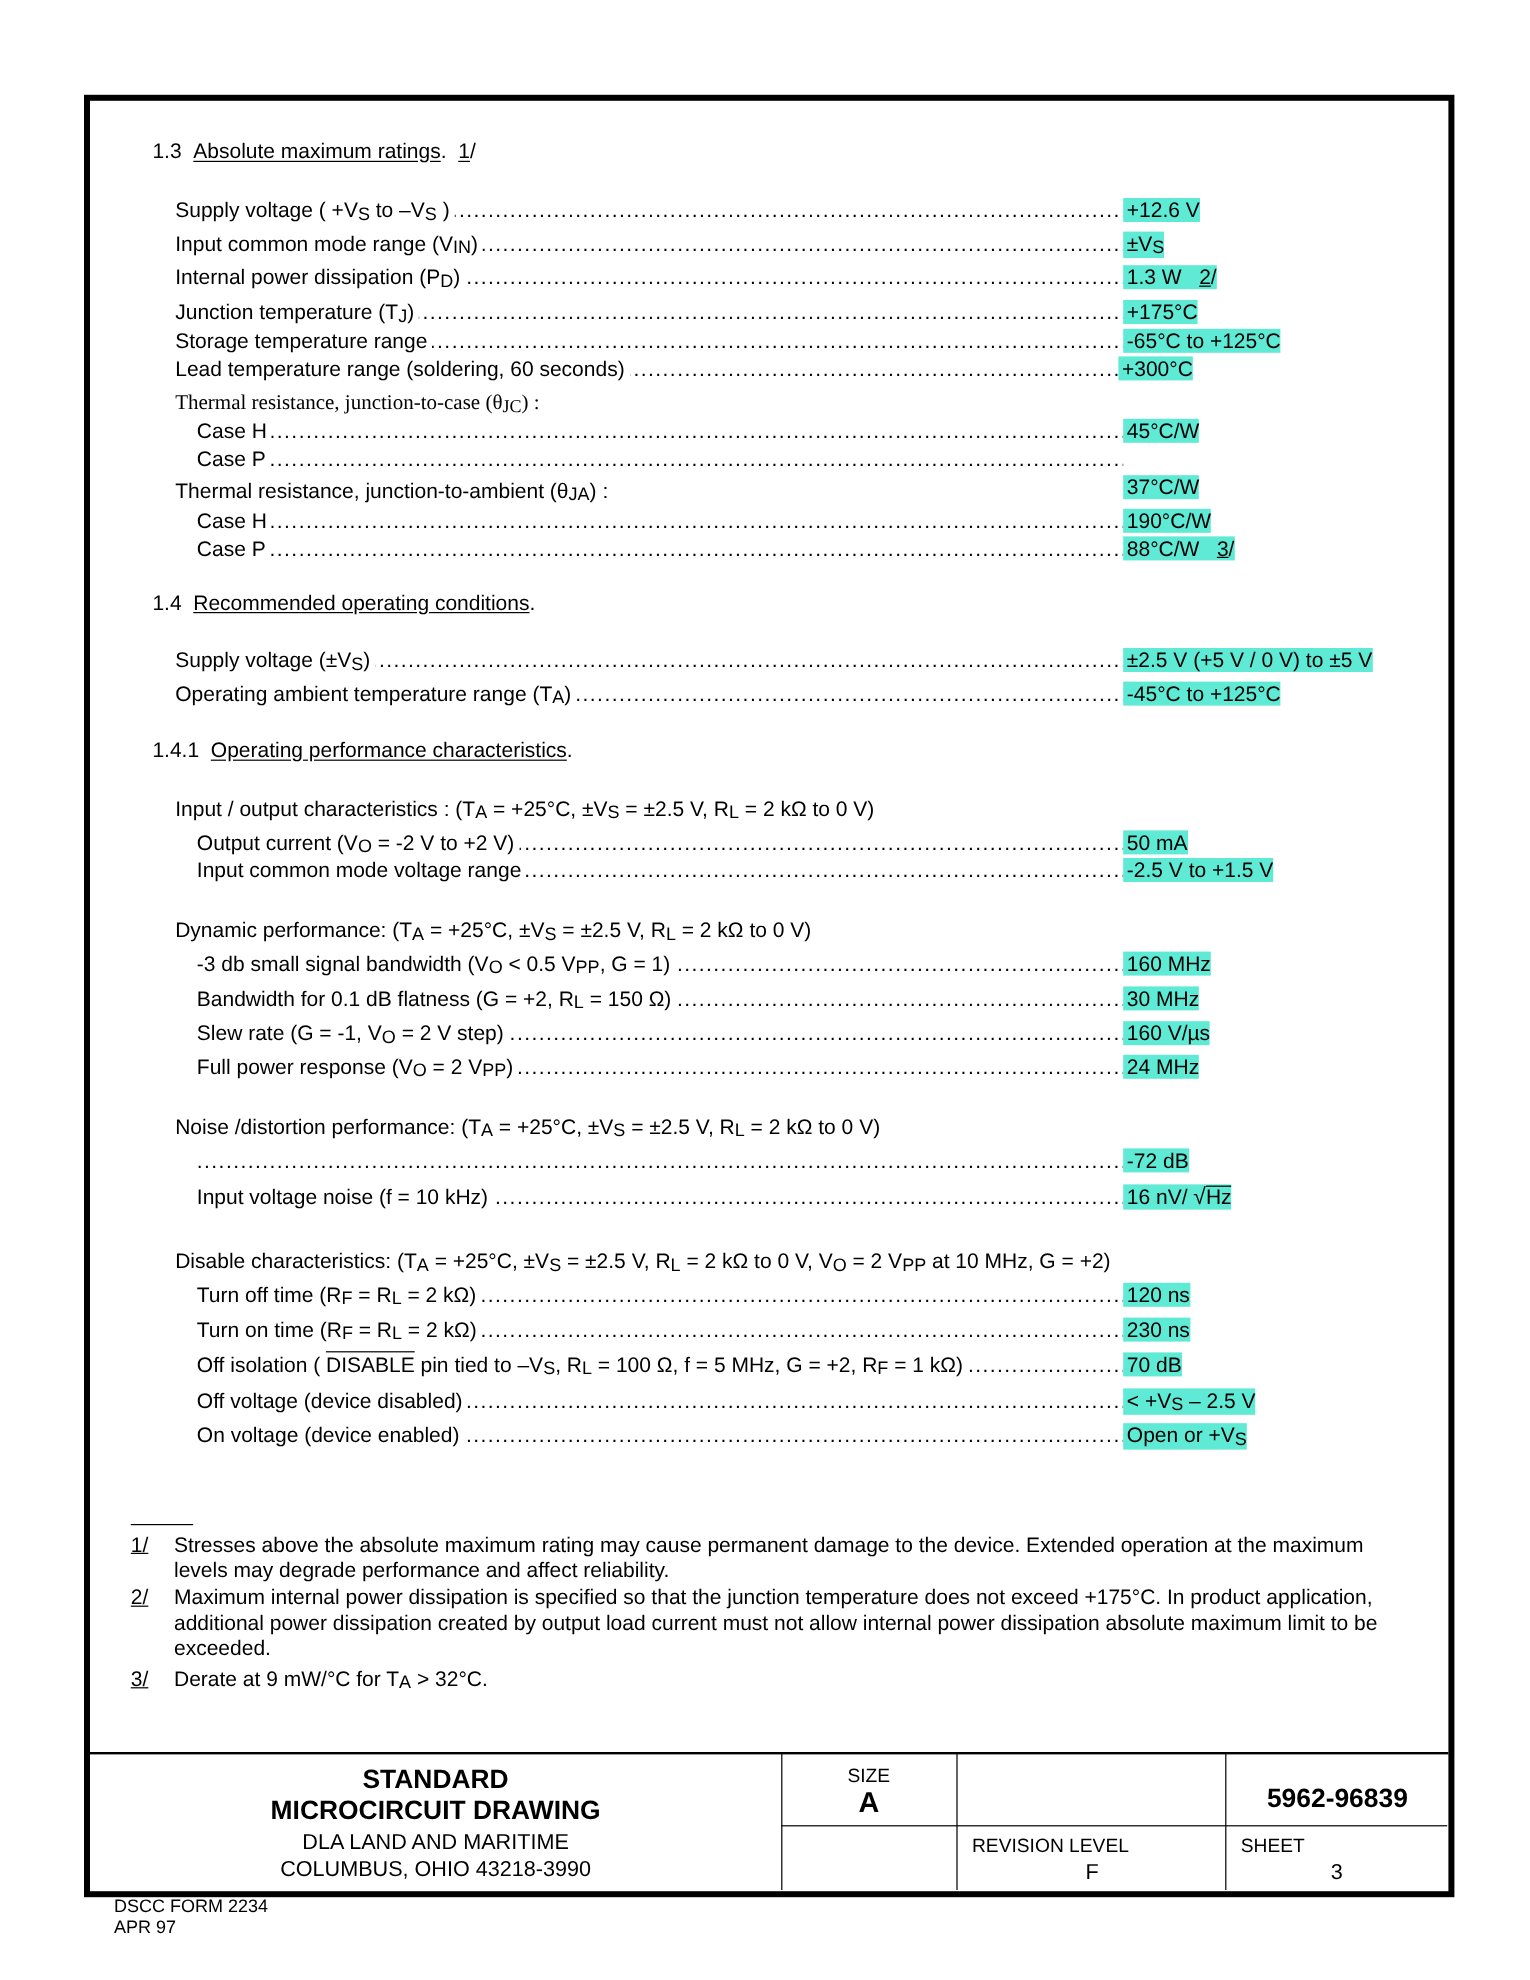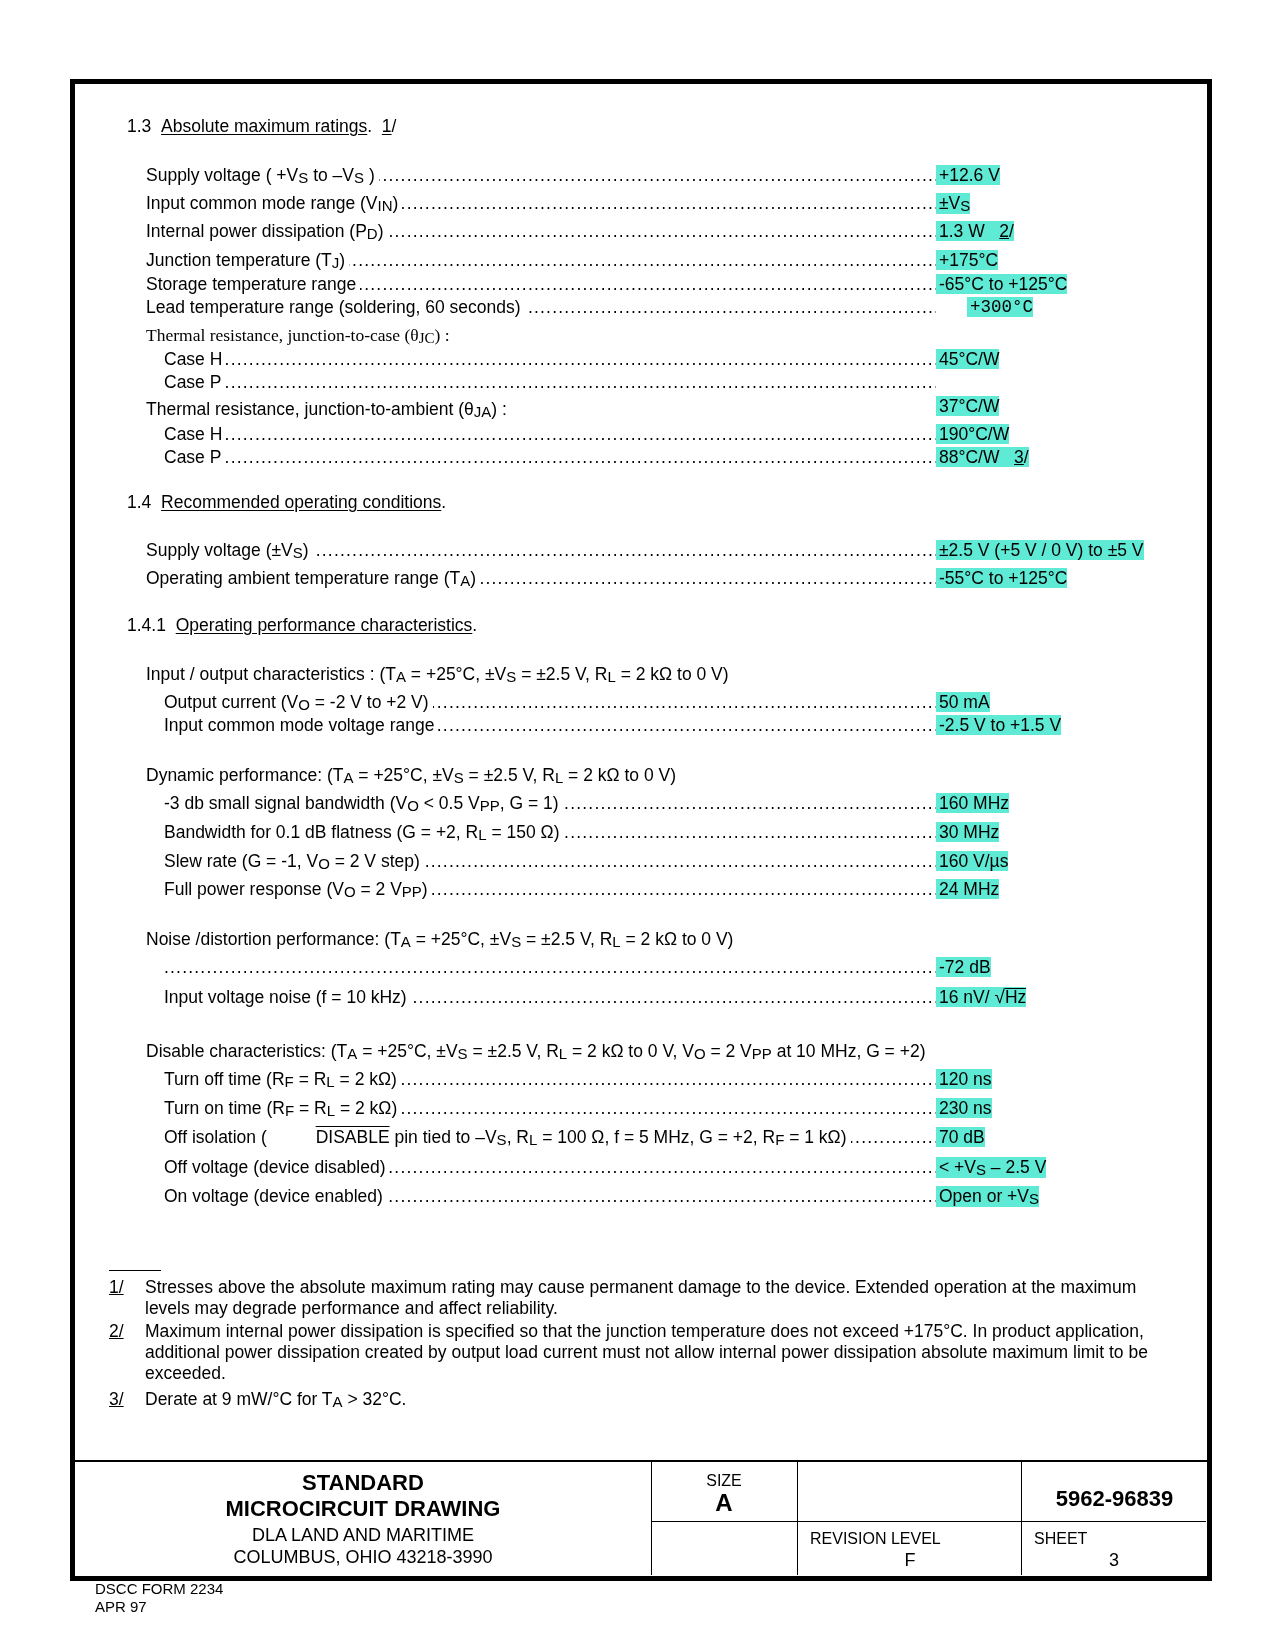--- a/index.html
+++ b/index.html
@@ -15,21 +15,21 @@
   sub.s { font-size:15px; vertical-align:baseline; position:relative; top:2px; }
   .fn { position:absolute; font-size:17.5px; line-height:21px; }
   .fn .num { position:absolute; left:0; text-decoration:underline; }
   .fn .txt { position:absolute; left:36px; width:1040px; white-space:normal; }
   .fnrule { position:absolute; left:109px; top:1270px; width:52px; border-top:1px solid #000; }
   
   .tb-top { position:absolute; left:70px; top:1460px; width:1137px; border-top:2px solid #000; }
   .vline { position:absolute; border-left:1.5px solid #000; top:1461px; height:114px; }
   .hline { position:absolute; border-top:1.5px solid #000; top:1521px; }
   .tb { position:absolute; white-space:nowrap; text-align:center; }
-  .overline { text-decoration:overline;margin-left:44px; }
+  .overline { text-decoration:overline; }
   .sqrt { display:inline-block; border-top:1px solid #000; padding-top:0; line-height:17px; }
 </style>
 </head>
 <body>
 
 <div class="frame"></div>
 
 <div class="abs sec" style="top:116px;">
   <span>1.3</span>&nbsp;&nbsp;<span class="u">Absolute maximum ratings</span>.&nbsp;&nbsp;<span class="u">1</span>/
 </div>
@@ -56,21 +56,21 @@
       <span class="val" style="left: 790px;">+175°C</span>
     </div>
     <div class="row" style="left: 146px; top: 274px; width: 1054px;">
       <span class="dots" style="width: 790px;">............................................................................................................................................................................................................................</span>
       <span class="lbl">Storage temperature range</span>
       <span class="val" style="left: 790px;">-65°C to +125°C</span>
     </div>
     <div class="row" style="left: 146px; top: 297px; width: 1054px;">
       <span class="dots" style="width: 790px;">............................................................................................................................................................................................................................</span>
       <span class="lbl">Lead temperature range (soldering, 60 seconds)</span>
-      <span class="val" style="left: 821px; font-family: Liberation Mono, monospace;">+300°C</span>
+      <span class="val" style="left: 786px;">+300°C</span>
     </div>
     <div class="abs" style="left: 146px; top: 325px; font-family: Liberation Serif, serif;">Thermal resistance, junction-to-case (θ<sub class="s">JC</sub>) :</div>
     <div class="row" style="left: 164px; top: 349px; width: 1036px;">
       <span class="dots" style="width: 772px;">............................................................................................................................................................................................................................</span>
       <span class="lbl">Case H</span>
       <span class="val" style="left: 772px;">45°C/W</span>
     </div>
     <div class="row" style="left: 164px; top: 372px; width: 1036px;">
       <span class="dots" style="width: 772px;">............................................................................................................................................................................................................................</span>
       <span class="lbl">Case P</span>
@@ -99,21 +99,21 @@
 
 <div id="rows-1-4">
     <div class="row" style="left: 146px; top: 540px; width: 1054px;">
       <span class="dots" style="width: 790px;">............................................................................................................................................................................................................................</span>
       <span class="lbl">Supply voltage (±V<sub class="s">S</sub>)</span>
       <span class="val" style="left: 790px;">±2.5 V (+5 V / 0 V) to ±5 V</span>
     </div>
     <div class="row" style="left: 146px; top: 568px; width: 1054px;">
       <span class="dots" style="width: 790px;">............................................................................................................................................................................................................................</span>
       <span class="lbl">Operating ambient temperature range (T<sub class="s">A</sub>)</span>
-      <span class="val" style="left: 790px;">-55°C to +125°C</span>
+      <span class="val" style="left: 790px;">-45°C to +125°C</span>
     </div>
   </div>
 <div id="rows-1-4-1">
     <div class="abs" style="left: 146px; top: 664px;">Input / output characteristics :  (T<sub class="s">A</sub> = +25°C, ±V<sub class="s">S</sub> = ±2.5 V, R<sub class="s">L</sub> = 2 kΩ to 0 V)</div>
     <div class="row" style="left: 164px; top: 692px; width: 1036px;">
       <span class="dots" style="width: 772px;">............................................................................................................................................................................................................................</span>
       <span class="lbl">Output current (V<sub class="s">O</sub> = -2 V to +2 V)</span>
       <span class="val" style="left: 772px;">50 mA</span>
     </div>
     <div class="row" style="left: 164px; top: 715px; width: 1036px;">

